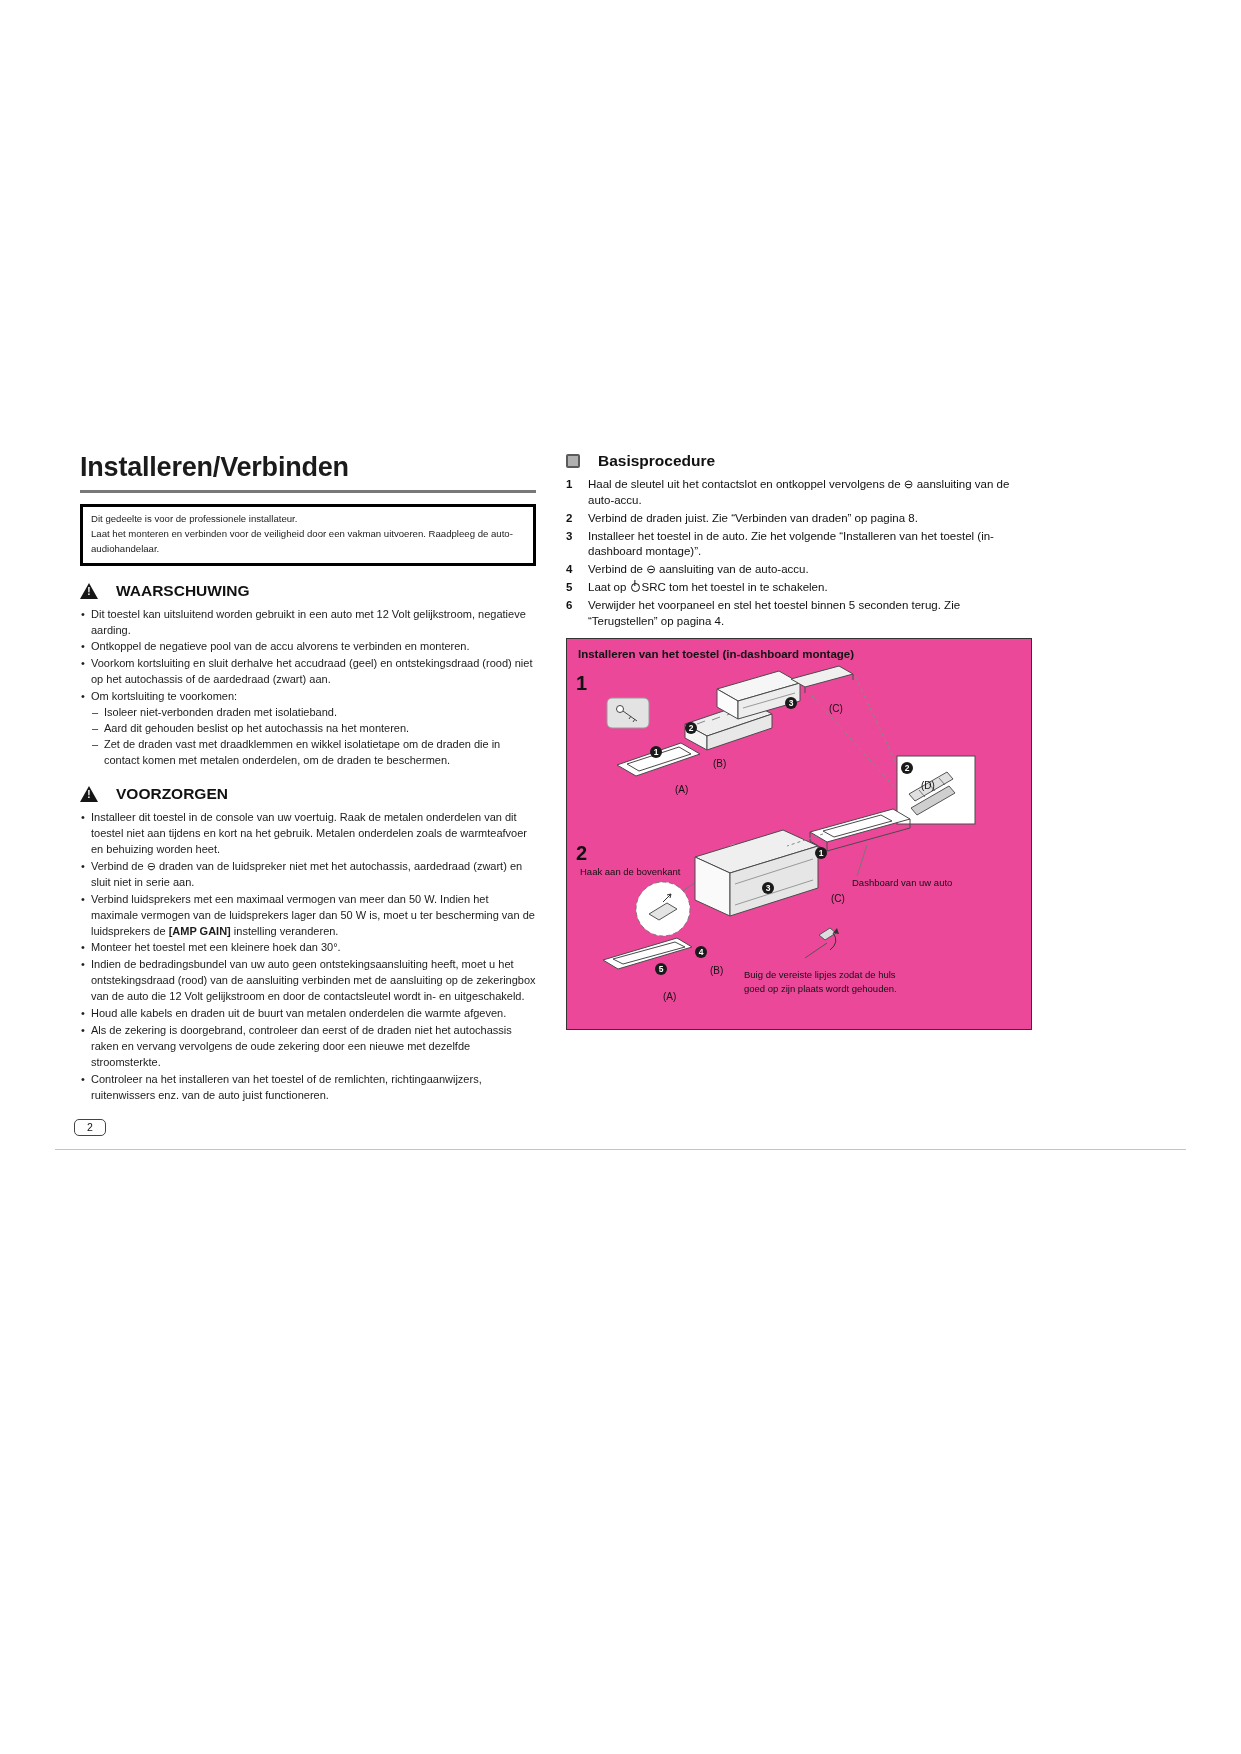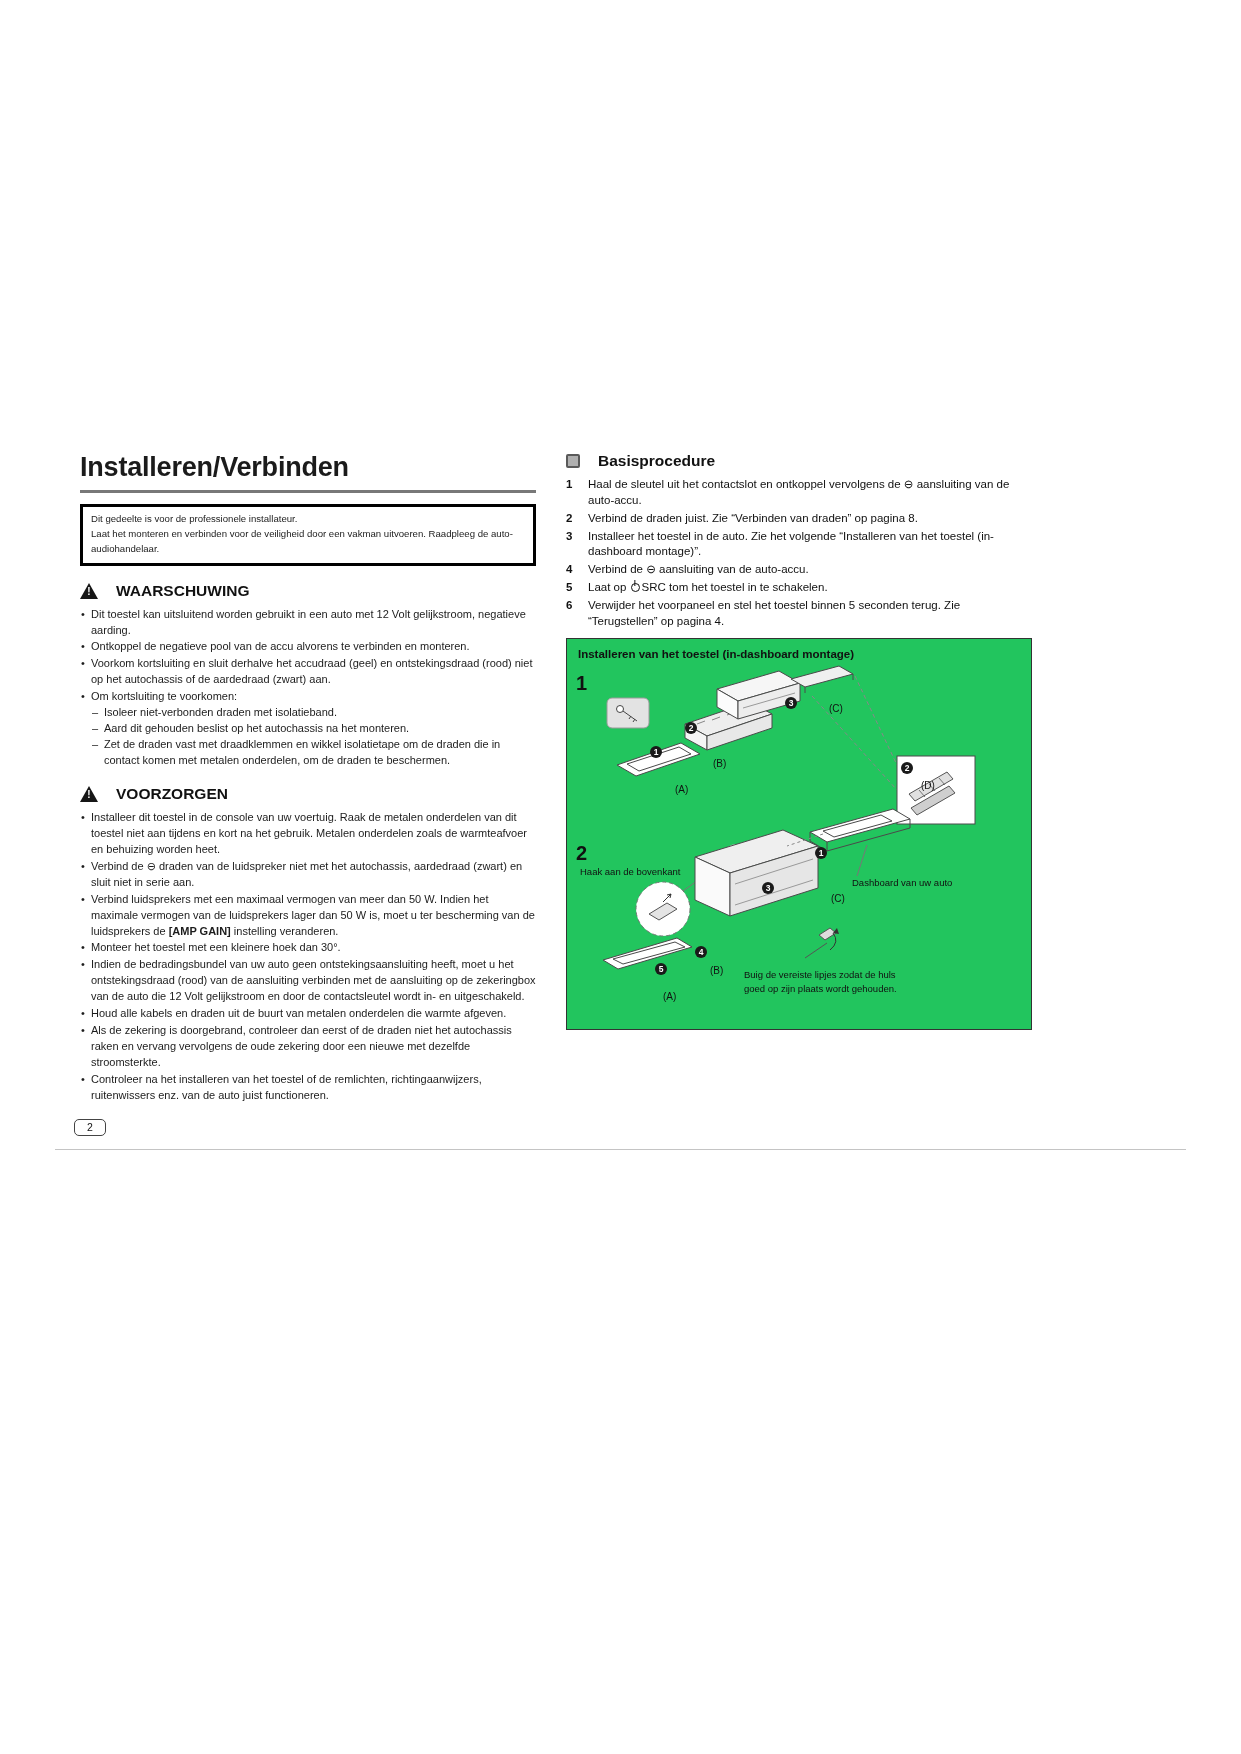--- a/index.html
+++ b/index.html
@@ -36,21 +36,21 @@
 
   .steps{list-style:none;margin:7px 0 0;padding:0;font-size:11.5px;line-height:1.35;color:#111;}
   .steps>li{display:flex;margin-bottom:2.5px;}
   .snum{flex:none;width:22px;font-weight:bold;}
   .stext{flex:1;}
 
   .pwr-icon{display:inline-block;width:9px;height:9px;border:1.3px solid #111;border-radius:50%;
             position:relative;vertical-align:-1px;margin:0 2px 0 1px;box-sizing:border-box;}
   .pwr-icon::after{content:"";position:absolute;left:50%;top:-4px;width:1.3px;height:6px;background:#111;transform:translateX(-50%);}
 
-  .figure-box{border:1px solid #333;margin-top:9px;height:392px;box-sizing:border-box;background:#22c55e;}
+  .figure-box{border:1px solid #333;margin-top:9px;height:392px;box-sizing:border-box;background:#ec4899;}
   .fig-title{font-size:11.5px;font-weight:bold;padding:9px 11px 2px;color:#111;}
   svg.fig{display:block;width:464px;height:356px;}
   .fig text{font-size:10px;fill:#111;}
   .fig .bignum{font-size:20px;font-weight:bold;}
   .fig .lbl{font-size:10px;}
   .fig .small{font-size:9.5px;}
   .fig .cnum circle{fill:#1a1a1a;stroke:none;}
   .fig .cnum-t{font-size:8.5px;fill:#ffffff;font-weight:bold;text-anchor:middle;}
 
   

